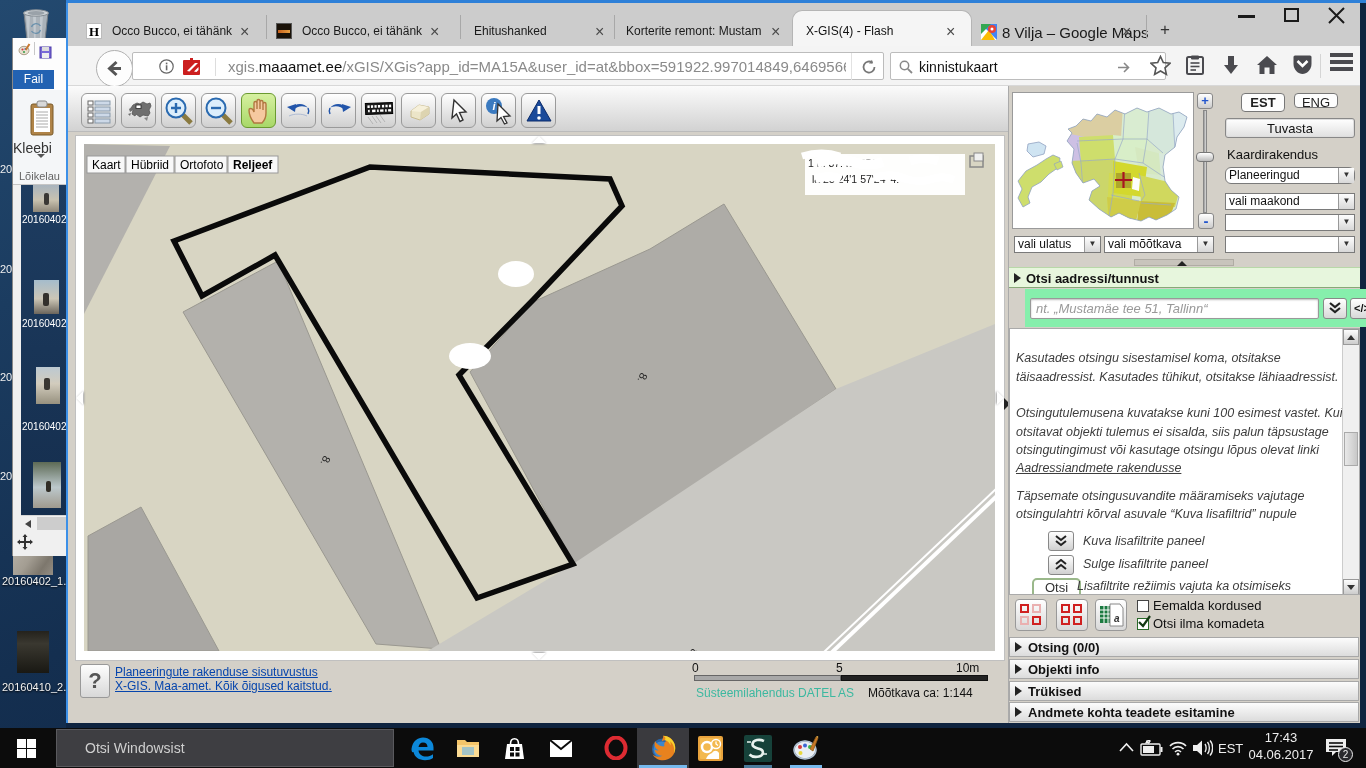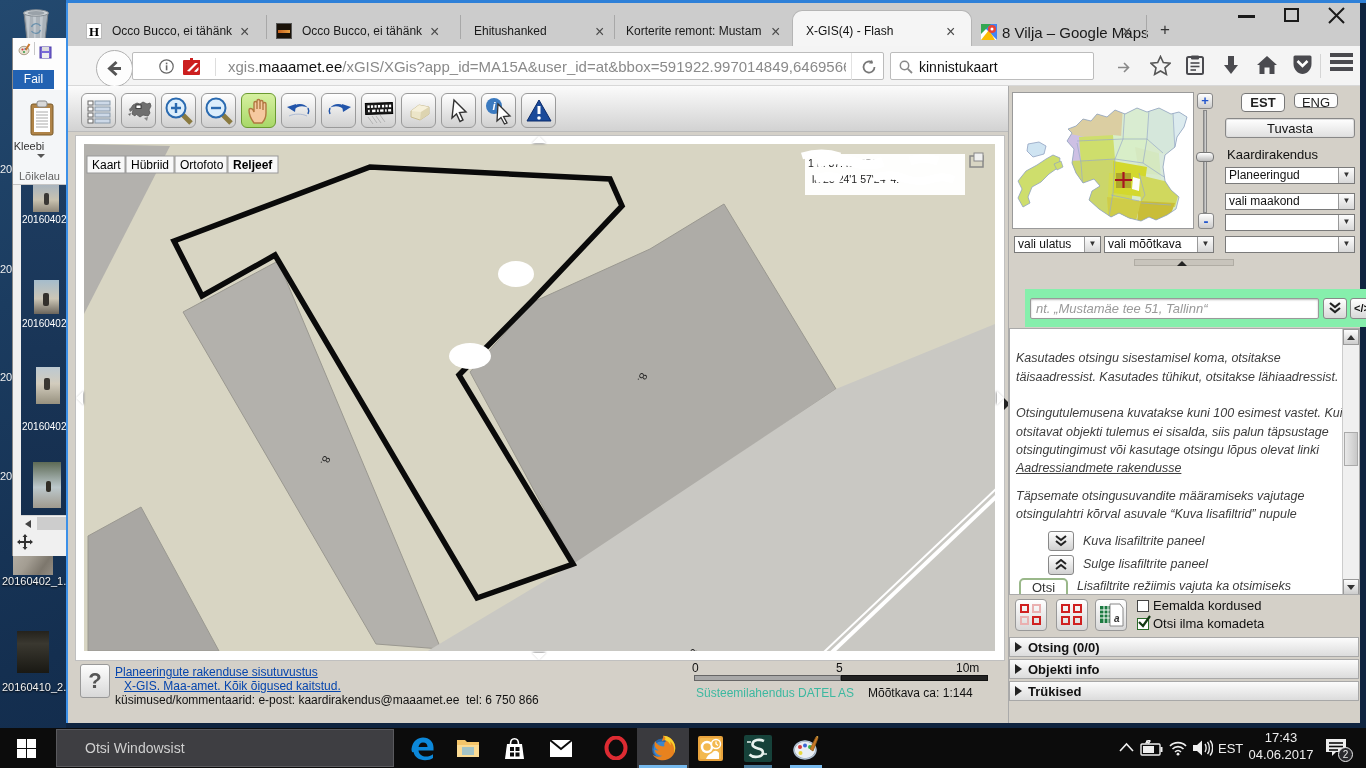--- a/index.html
+++ b/index.html
@@ -66,21 +66,21 @@
       <rect x="8" y="1" width="10" height="6" rx="2" fill="#d8d8d8" stroke="#888" stroke-width="1"></rect>
       <g stroke="#aaa" stroke-width="1">
           <line x1="7" y1="12" x2="19" y2="12"></line>
           <line x1="7" y1="15" x2="19" y2="15"></line>
           <line x1="7" y1="18" x2="19" y2="18"></line>
           <line x1="7" y1="21" x2="19" y2="21"></line>
           <line x1="7" y1="24" x2="19" y2="24"></line>
           <line x1="7" y1="27" x2="19" y2="27"></line>
         </g>
     </svg>
-    <div class="abs" style="left:0;top:50px;width:32px;text-align:center;color:#333;font-size:11px;">Kleebi</div>
+    <div class="abs" style="left:0;top:50px;width:32px;text-align:center;color:#333;font-size:14px;">Kleebi</div>
     <div class="abs" style="left:24px;top:64px;width:0;height:0;border-left:4px solid transparent;border-right:4px solid transparent;border-top:4px solid #555;"></div>
     <div class="abs" style="left:6px;top:80px;color:#666;font-size:11px;white-space:nowrap;">Lõikelau</div>
   </div>
 
   <div class="abs" style="left:8px;top:147px;width:47px;height:330px;background:linear-gradient(180deg,#1d3c60,#152e4e);overflow:hidden;">
     <div class="abs" style="left:12px;top:0px;width:26px;height:27px;background:linear-gradient(180deg,#a8b4be,#c8c2b0 55%,#8d8678);">
         <div style="position:absolute;left:11px;top:8px;width:5px;height:12px;background:#3a3834;border-radius:2px;"></div>
       </div>
     <div class="abs" style="left:1px;top:29px;width:46px;color:#fff;font-size:10px;white-space:nowrap;">20160402...</div>
     <div class="abs" style="left:13px;top:95px;width:25px;height:34px;background:linear-gradient(180deg,#a5bccc,#ccc6b6 55%,#6b655c);">
@@ -185,21 +185,21 @@
         </svg>
       <div class="abs" style="left:82px;top:5px;width:1px;height:18px;background:#ddd;"></div>
       <div class="abs" style="left:95px;top:5px;font-size:15px;color:#8a8a8a;white-space:nowrap;width:618px;overflow:hidden;">xgis.<span style="color:#111;">maaamet.ee</span>/xGIS/XGis?app_id=MA15A&amp;user_id=at&amp;bbox=591922.997014849,6469566.2819673,5919</div>
       <div class="abs" style="left:718px;top:0px;width:1px;height:27px;background:#e2e2e2;"></div>
       <svg class="abs" style="left:728px;top:6px;" width="16" height="16" viewBox="0 0 16 16">
           <path d="M13.5 8 a5.5 5.5 0 1 1 -2 -4.2" stroke="#777" stroke-width="1.8" fill="none"></path>
           <path d="M11 0.8 L11.8 4.6 L8 4.4 Z" fill="#777"></path>
         </svg>
     </div>
 
-    <div class="abs" style="left:822px;top:6px;width:204px;height:28px;background:#fff;border:1px solid #bcbcbc;border-radius:2px;">
+    <div class="abs" style="left:822px;top:6px;width:276px;height:28px;background:#fff;border:1px solid #bcbcbc;border-radius:2px;">
       <svg class="abs" style="left:8px;top:7px;" width="14" height="14" viewBox="0 0 14 14">
           <circle cx="5.5" cy="5.5" r="4.2" fill="none" stroke="#888" stroke-width="1.5"></circle>
           <line x1="8.8" y1="8.8" x2="13" y2="13" stroke="#888" stroke-width="1.8"></line>
         </svg>
       <div class="abs" style="left:28px;top:6px;font-size:14px;color:#111;">kinnistukaart</div>
       <svg class="abs" style="left:226px;top:8px;" width="14" height="13" viewBox="0 0 14 13">
           <path d="M1 6.5 L11 6.5 M7 2 L11.5 6.5 L7 11" stroke="#888" stroke-width="1.6" fill="none"></path>
         </svg>
     </div>
 
@@ -401,22 +401,21 @@
       <div class="abs" style="left:456px;top:517px;width:0;height:0;border-left:7px solid transparent;border-right:7px solid transparent;border-top:7px solid #fff;filter:drop-shadow(0 -1px 1px #999);"></div>
       <div class="abs" style="left:0px;top:255px;width:0;height:0;border-top:7px solid transparent;border-bottom:7px solid transparent;border-right:7px solid #fff;filter:drop-shadow(1px 0 1px #999);"></div>
       <div class="abs" style="left:921px;top:255px;width:0;height:0;border-top:7px solid transparent;border-bottom:7px solid transparent;border-left:7px solid #fff;filter:drop-shadow(-1px 0 1px #999);"></div>
     </div>
 
     <div class="abs" style="left:936px;top:312px;width:0;height:0;border-top:6px solid transparent;border-bottom:6px solid transparent;border-left:6px solid #222;"></div>
 
     <div class="abs" id="footer" style="left:0;top:574px;width:940px;height:63px;">
       <div class="abs" style="left:12px;top:4px;width:30px;height:34px;background:linear-gradient(180deg,#fdfdfd,#d8d8d8);border:1px solid #999;border-radius:3px;color:#555;font-weight:bold;font-size:22px;text-align:center;line-height:32px;">?</div>
       <div class="abs" style="left:47px;top:5px;font-size:12px;color:#0645ad;text-decoration:underline;white-space:nowrap;">Planeeringute rakenduse sisutuvustus</div>
-      <div class="abs" style="left:47px;top:19px;font-size:12px;color:#0645ad;text-decoration:underline;white-space:nowrap;margin-left:9px;">X-GIS. Maa-amet. Kõik õigused kaitstud.</div>
-      <div class="abs" style="left:47px;top:33px;font-size:12px;color:#111;white-space:nowrap;">küsimused/kommentaarid: e-post: kaardirakendus@maaamet.ee&nbsp;&nbsp;tel: 6 750 866</div>
+      <div class="abs" style="left:47px;top:19px;font-size:12px;color:#0645ad;text-decoration:underline;white-space:nowrap;">X-GIS. Maa-amet. Kõik õigused kaitstud.</div>
 
       <div class="abs" style="left:624px;top:1px;font-size:12px;color:#111;">0</div>
       <div class="abs" style="left:768px;top:1px;font-size:12px;color:#111;">5</div>
       <div class="abs" style="left:888px;top:1px;font-size:12px;color:#111;">10m</div>
       <div class="abs" style="left:626px;top:15px;width:147px;height:6px;background:#a8a8a8;border:1px solid #666;"></div>
       <div class="abs" style="left:773px;top:15px;width:147px;height:6px;background:#222;border:1px solid #111;"></div>
       <div class="abs" style="left:628px;top:26px;font-size:12px;color:#3cb8a0;">Süsteemilahendus DATEL AS</div>
       <div class="abs" style="left:800px;top:26px;font-size:12px;color:#111;">Mõõtkava ca: 1:144</div>
     </div>
 
@@ -474,34 +473,38 @@
       <div class="abs" style="left:188px;top:7px;width:16px;height:16px;background:linear-gradient(180deg,#fff,#ccc);border:1px solid #888;border-radius:3px;color:#2255cc;font-size:13px;font-weight:bold;text-align:center;line-height:14px;">+</div>
       <div class="abs" style="left:194px;top:24px;width:4px;height:103px;background:linear-gradient(90deg,#999,#ddd);border:1px solid #888;"></div>
       <div class="abs" style="left:187px;top:66px;width:18px;height:10px;background:linear-gradient(180deg,#fff,#bbb);border:1px solid #777;border-radius:4px;"></div>
       <div class="abs" style="left:189px;top:127px;width:16px;height:16px;background:linear-gradient(180deg,#fff,#ccc);border:1px solid #888;border-radius:3px;color:#2255cc;font-size:15px;font-weight:bold;text-align:center;line-height:13px;">-</div>
 
       <div class="abs" style="left:232px;top:7px;width:44px;height:19px;background:#fdfdfd;border:1.5px solid #777;border-radius:4px;font-size:13px;font-weight:bold;color:#222;text-align:center;line-height:17px;">EST</div>
       <div class="abs" style="left:285px;top:7px;width:44px;height:15px;background:#fdfdfd;border:1.5px solid #777;border-radius:4px;font-size:13px;color:#222;text-align:center;line-height:17px;">ENG</div>
 
       <div class="abs" style="left:216px;top:32px;width:130px;height:20px;background:linear-gradient(180deg,#fff,#e0e0e0);border:1px solid #888;border-radius:3px;box-shadow:0 0 0 1px #ddd inset;font-size:13px;color:#111;text-align:center;line-height:19px;">Tuvasta</div>
       <div class="abs" style="left:218px;top:61px;font-size:13px;color:#111;">Kaardirakendus</div>
-      <div class="dd" style="left:216px;top:81px;width:130px;"><span style="margin-left:3px;line-height:15px;display:inline-block;">Planeeringud</span><span class="ar">▼</span></div>
+      <div class="dd" style="left:216px;top:81px;width:130px;border-radius:6px;"><span style="margin-left:3px;line-height:15px;display:inline-block;">Planeeringud</span><span class="ar">▼</span></div>
       <div class="dd" style="left:216px;top:107px;width:130px;"><span style="margin-left:3px;line-height:15px;display:inline-block;">vali maakond</span><span class="ar">▼</span></div>
       <div class="dd" style="left:216px;top:128px;width:130px;">
           <span class="ar">▼</span>
         </div>
       <div class="dd" style="left:5px;top:150px;width:87px;"><span style="margin-left:3px;line-height:15px;display:inline-block;">vali ulatus</span><span class="ar">▼</span></div>
       <div class="dd" style="left:95px;top:150px;width:110px;"><span style="margin-left:3px;line-height:15px;display:inline-block;">vali mõõtkava</span><span class="ar">▼</span></div>
       <div class="dd" style="left:216px;top:150px;width:130px;">
           <span class="ar">▼</span>
         </div>
 
       <div class="abs" style="left:125px;top:173px;width:100px;height:7px;background:#c8c4bc;border:1px solid #b0aca4;"></div>
       <div class="abs" style="left:168px;top:175px;width:0;height:0;border-left:5px solid transparent;border-right:5px solid transparent;border-bottom:5px solid #222;"></div>
 
+      <div class="abs" style="left:0;top:181px;width:351px;height:21px;background:#e7f6dd;border-top:1px solid #b8d8a8;border-bottom:1px solid #88a878;">
+        <div class="abs" style="left:5px;top:5px;width:0;height:0;border-top:5px solid transparent;border-bottom:5px solid transparent;border-left:7px solid #222;"></div>
+        <div class="abs" style="left:17px;top:3px;font-size:13px;font-weight:bold;color:#111;">Otsi aadressi/tunnust</div>
+      </div>
 
       <div class="abs" style="left:16px;top:203px;width:374px;height:38px;background:#86efac;">
         <div class="abs" style="left:5px;top:9px;width:289px;height:21px;background:#fff;border:1px solid #999;border-radius:2px;box-shadow:inset 0 1px 2px #bbb;">
           <div class="abs" style="left:5px;top:2px;font-size:13px;font-style:italic;color:#999;white-space:nowrap;">nt. „Mustamäe tee 51, Tallinn“</div>
         </div>
         <div class="abs" style="left:298px;top:9px;width:24px;height:21px;background:linear-gradient(180deg,#fff,#d8d8d8);border:1px solid #888;border-radius:3px;text-align:center;"><svg width="12" height="13" viewBox="0 0 12 13" style="margin-top:3px;">
               <path d="M1 1 L6 5 L11 1 M1 6 L6 10 L11 6" stroke="#222" stroke-width="2.2" fill="none"></path>
             </svg></div>
         <div class="abs" style="left:325px;top:9px;width:24px;height:21px;background:linear-gradient(180deg,#fff,#d8d8d8);border:1px solid #888;border-radius:3px;text-align:center;font-size:11px;font-weight:bold;color:#111;line-height:19px;">&lt;/&gt;</div>
       </div>
@@ -516,21 +519,21 @@
         <div class="txl" style="top:160px;">Täpsemate otsingusuvandite määramiseks vajutage</div>
         <div class="txl" style="top:178px;">otsingulahtri kõrval asuvale “Kuva lisafiltrid” nupule</div>
         <div class="abs" style="left:38px;top:202px;width:26px;height:20px;background:linear-gradient(180deg,#fff,#d0d0d0);border:1px solid #888;border-radius:3px;text-align:center;"><svg width="12" height="12" viewBox="0 0 12 12" style="margin-top:3px;">
               <path d="M1 1 L6 5 L11 1 M1 6 L6 10 L11 6" stroke="#222" stroke-width="2" fill="none"></path>
             </svg></div>
         <div class="abs" style="left:73px;top:205px;font-size:12.5px;font-style:italic;color:#3d3d3d;">Kuva lisafiltrite paneel</div>
         <div class="abs" style="left:38px;top:226px;width:26px;height:20px;background:linear-gradient(180deg,#fff,#d0d0d0);border:1px solid #888;border-radius:3px;text-align:center;"><svg width="12" height="12" viewBox="0 0 12 12" style="margin-top:3px;">
               <path d="M1 5 L6 1 L11 5 M1 10 L6 6 L11 10" stroke="#222" stroke-width="2" fill="none"></path>
             </svg></div>
         <div class="abs" style="left:73px;top:228px;font-size:12.5px;font-style:italic;color:#3d3d3d;">Sulge lisafiltrite paneel</div>
-        <div class="abs" style="left:9px;top:249px;width:49px;height:24px;background:#fff;border:2px solid #9ab88a;border-radius:5px;font-size:13px;color:#333;text-align:center;">Otsi</div>
+        <div class="abs" style="left:22px;top:249px;width:49px;height:24px;background:#fff;border:2px solid #9ab88a;border-radius:5px;font-size:13px;color:#333;text-align:center;">Otsi</div>
         <div class="abs" style="left:67px;top:250px;font-size:12.5px;font-style:italic;color:#3d3d3d;white-space:nowrap;">Lisafiltrite režiimis vajuta ka otsimiseks</div>
 
         <div class="abs" style="left:332px;top:0;width:17px;height:266px;background:#f0f0f0;border-left:1px solid #ccc;">
           <div class="abs" style="left:0px;top:0px;width:16px;height:16px;background:linear-gradient(180deg,#fdfdfd,#ccc);border:1px solid #999;text-align:center;">
               <div style="margin:5px auto 0;width:0;height:0;border-left:4px solid transparent;border-right:4px solid transparent;border-bottom:5px solid #333;"></div>
             </div>
           <div class="abs" style="left:0px;top:250px;width:16px;height:16px;background:linear-gradient(180deg,#fdfdfd,#ccc);border:1px solid #999;">
               <div style="margin:5px auto 0;width:0;height:0;border-left:4px solid transparent;border-right:4px solid transparent;border-top:5px solid #333;"></div>
             </div>
           <div class="abs" style="left:1px;top:103px;width:14px;height:34px;background:linear-gradient(90deg,#e8e8e8,#c8c8c8);border:1px solid #aaa;"></div>
@@ -575,20 +578,21 @@
       <div class="abs" style="left:144px;top:512px;font-size:13px;color:#111;">Eemalda kordused</div>
       <div class="abs" style="left:128px;top:532px;width:12px;height:12px;background:#fff;border:1px solid #2a6a2a;"></div>
       <svg class="abs" style="left:128px;top:528px;" width="15" height="15" viewBox="0 0 15 15">
           <path d="M2 8 L6 12 L13 2" stroke="#143a14" stroke-width="2.2" fill="none"></path>
         </svg>
       <div class="abs" style="left:144px;top:530px;font-size:13px;color:#111;">Otsi ilma komadeta</div>
 
       <div class="acc" style="top:551px;"><span class="tri"></span>Otsing (0/0)</div>
       <div class="acc" style="top:573px;"><span class="tri"></span>Objekti info</div>
       <div class="acc" style="top:595px;"><span class="tri"></span>Trükised</div>
+      <div class="acc" style="top:616px;"><span class="tri"></span>Andmete kohta teadete esitamine</div>
     </div>
   </div>
 </div>
 
 <div class="abs" id="taskbar" style="left:0;top:728px;width:1366px;height:40px;background:#0c0c0c;">
   <svg class="abs" style="left:17px;top:11px;" width="19" height="19" viewBox="0 0 19 19">
       <rect x="0" y="0" width="9" height="9" fill="#fff"></rect>
       <rect x="10" y="0" width="9" height="9" fill="#fff"></rect>
       <rect x="0" y="10" width="9" height="9" fill="#fff"></rect>
       <rect x="10" y="10" width="9" height="9" fill="#fff"></rect>

